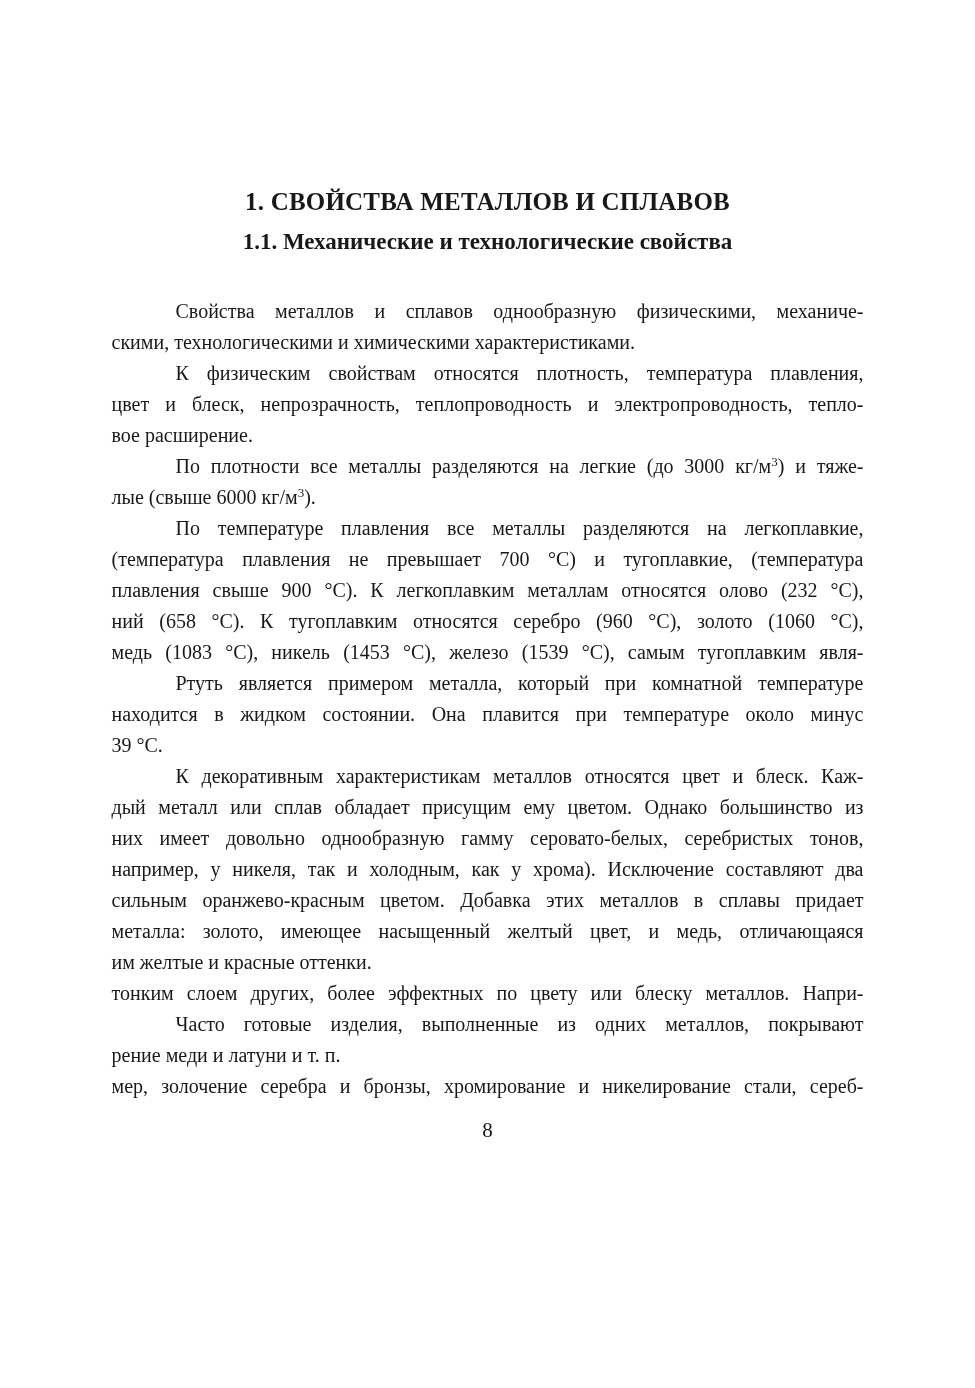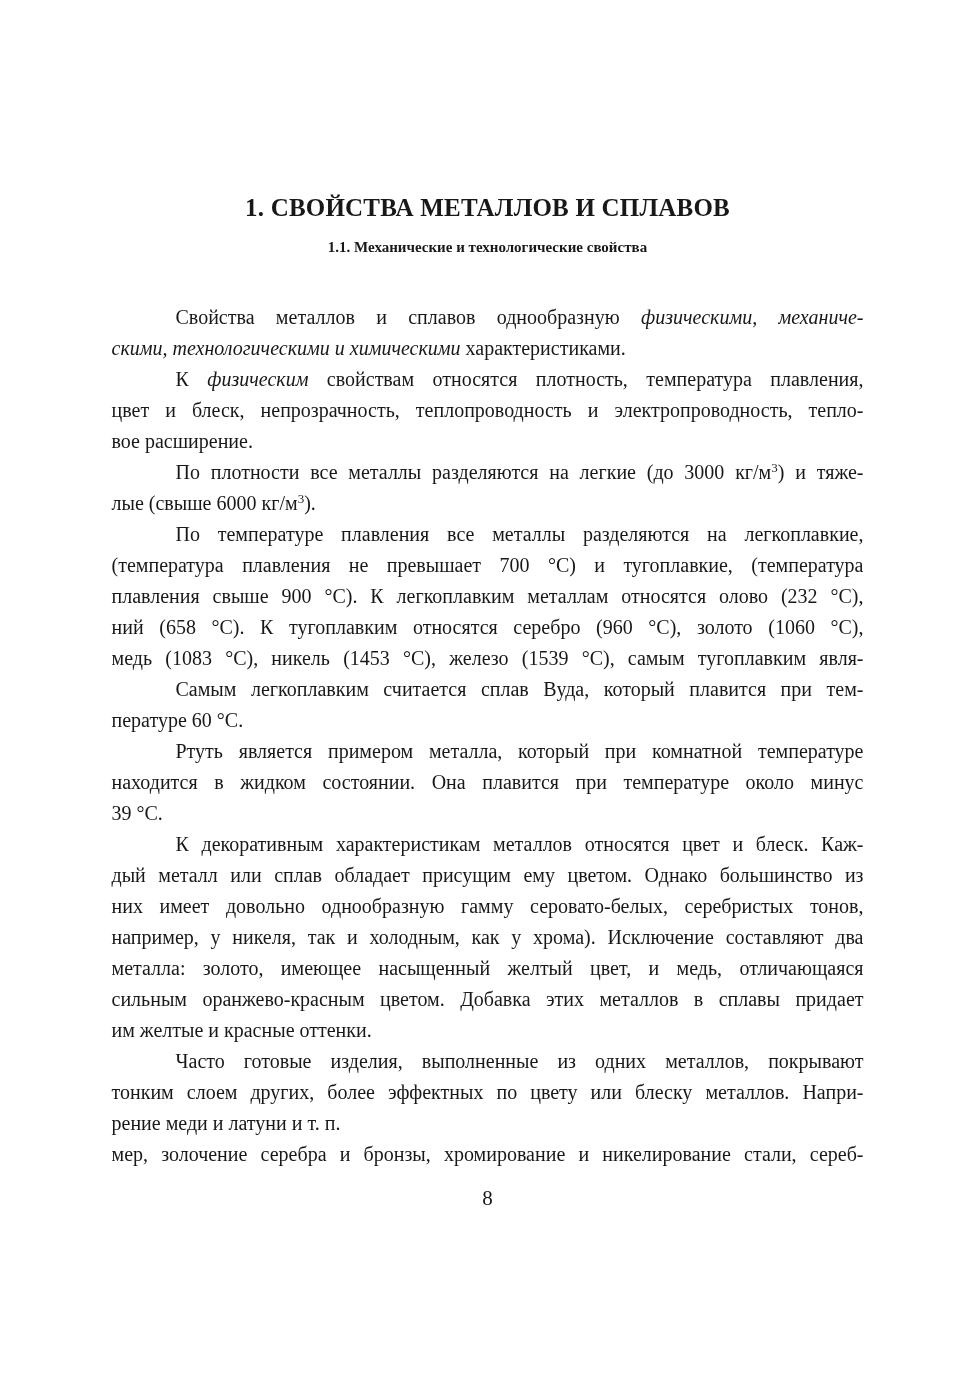--- a/index.html
+++ b/index.html
@@ -13,34 +13,34 @@
     height: 1388px;
     margin: 0 auto;
     background: #ffffff;
     font-family: "Liberation Serif", "DejaVu Serif", serif;
     color: #181818;
     overflow: hidden;
     -webkit-font-smoothing: antialiased;
   }
   .content {
     width: 752px;
-    margin: 6px auto;
+    margin: 0 auto;
     padding-top: 188px;
   }
   h1.chapter {
     margin: 0;
     font-size: 25px;
     line-height: 28px;
     font-weight: bold;
     text-align: center;
     letter-spacing: 0.2px;
   }
   h2.section {
     margin: 12px 0 0 0;
-    font-size: 15px;
+    font-size: 23px;
     line-height: 27px;
     font-weight: bold;
     text-align: center;
   }
   .body-text {
     margin-top: 41px;
     font-size: 20px;
   }
   .para {
     margin: 0;
@@ -52,21 +52,20 @@
     text-align-last: justify;
     white-space: normal;
   }
   .line-first {
     text-indent: 64px;
   }
   .line-last {
     text-align-last: left;
   }
   .it {
-    font-style: italic;
   }
   .sup {
     font-size: 13px;
     position: relative;
     top: -7px;
     line-height: 0;
   }
   .page-number {
     margin-top: 13px;
     text-align: center;
@@ -96,39 +95,35 @@
           <div class="line line-last"><span>лые (свыше 6000 кг/м</span><span class="sup">3</span><span>).</span></div>
         </div>
         <div class="para">
           <div class="line line-first"><span>По температуре плавления все металлы разделяются на легкоплавкие,</span></div>
           <div class="line"><span>(температура плавления не превышает 700 °С) и тугоплавкие, (температура</span></div>
           <div class="line"><span>плавления свыше 900 °С). К легкоплавким металлам относятся олово (232 °С),</span></div>
           <div class="line"><span>ний (658 °С). К тугоплавким относятся серебро (960 °С), золото (1060 °С),</span></div>
           <div class="line"><span>медь (1083 °С), никель (1453 °С), железо (1539 °С), самым тугоплавким явля-</span></div>
         </div>
         <div class="para">
-          <div class="line line-first"><span>Самым легкоплавким считается сплав Вуда, который плавится при тем-</span></div>
-          <div class="line line-last"><span>пературе 60 °С.</span></div>
-        </div>
-        <div class="para">
           <div class="line line-first"><span>Ртуть является примером металла, который при комнатной температуре</span></div>
           <div class="line"><span>находится в жидком состоянии. Она плавится при температуре около минус</span></div>
           <div class="line line-last"><span>39 °С.</span></div>
         </div>
         <div class="para">
           <div class="line line-first"><span>К декоративным характеристикам металлов относятся цвет и блеск. Каж-</span></div>
           <div class="line"><span>дый металл или сплав обладает присущим ему цветом. Однако большинство из</span></div>
           <div class="line"><span>них имеет довольно однообразную гамму серовато-белых, серебристых тонов,</span></div>
           <div class="line"><span>например, у никеля, так и холодным, как у хрома). Исключение составляют два</span></div>
+          <div class="line"><span>сильным оранжево-красным цветом. Добавка этих металлов в сплавы придает</span></div>
           <div class="line"><span>металла: золото, имеющее насыщенный желтый цвет, и медь, отличающаяся</span></div>
-          <div class="line"><span>сильным оранжево-красным цветом. Добавка этих металлов в сплавы придает</span></div>
           <div class="line line-last"><span>им желтые и красные оттенки.</span></div>
         </div>
         <div class="para">
+          <div class="line"><span>тонким слоем других, более эффектных по цвету или блеску металлов. Напри-</span></div>
           <div class="line line-first"><span>Часто готовые изделия, выполненные из одних металлов, покрывают</span></div>
-          <div class="line"><span>тонким слоем других, более эффектных по цвету или блеску металлов. Напри-</span></div>
           <div class="line line-last"><span>рение меди и латуни и т. п.</span></div>
           <div class="line"><span>мер, золочение серебра и бронзы, хромирование и никелирование стали, сереб-</span></div>
         </div>
       </div>
     <div class="page-number">8</div>
   </div>
 </div>
 
 </body></html>

